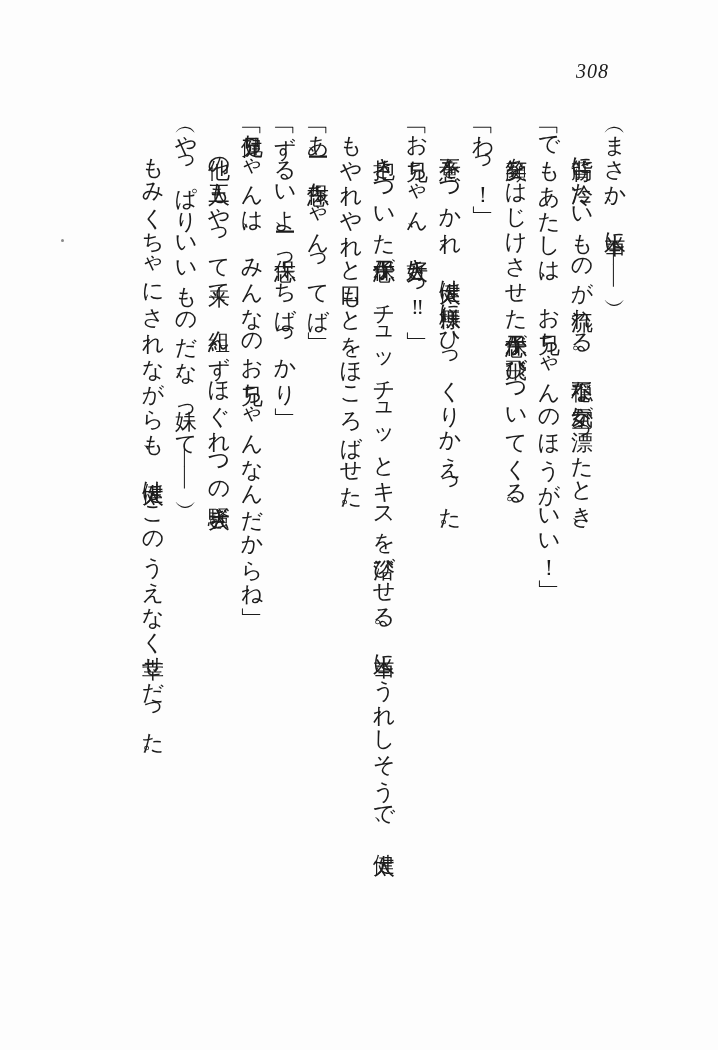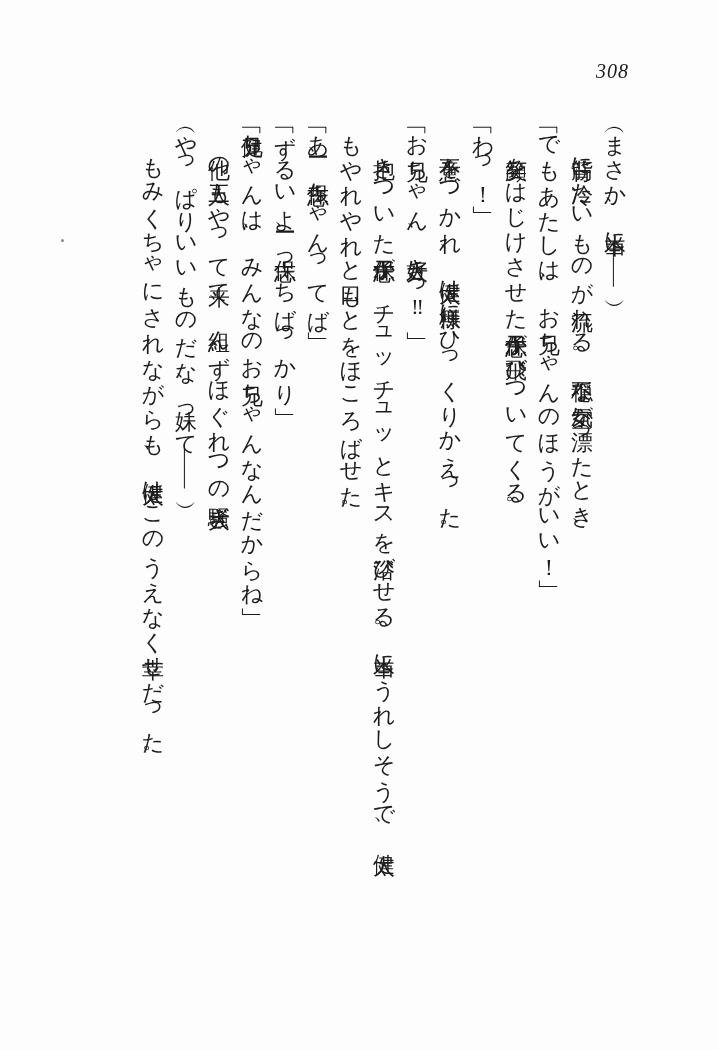--- a/index.html
+++ b/index.html
@@ -15,21 +15,21 @@
     font-family: "Liberation Serif", "DejaVu Serif", serif;
   }
   .page {
     position: absolute;
     inset: 0;
     background: #fdfdfd;
   }
   .page-number {
     position: absolute;
     top: 60px;
-    left: 596px;
+    left: 576px;
     font-size: 20px;
     font-style: italic;
     letter-spacing: 1px;
     color: #1b1b1b;
     font-family: "Liberation Serif", "DejaVu Serif", serif;
   }
   .text-block {
     position: absolute;
     top: 120px;
     right: 86px;

